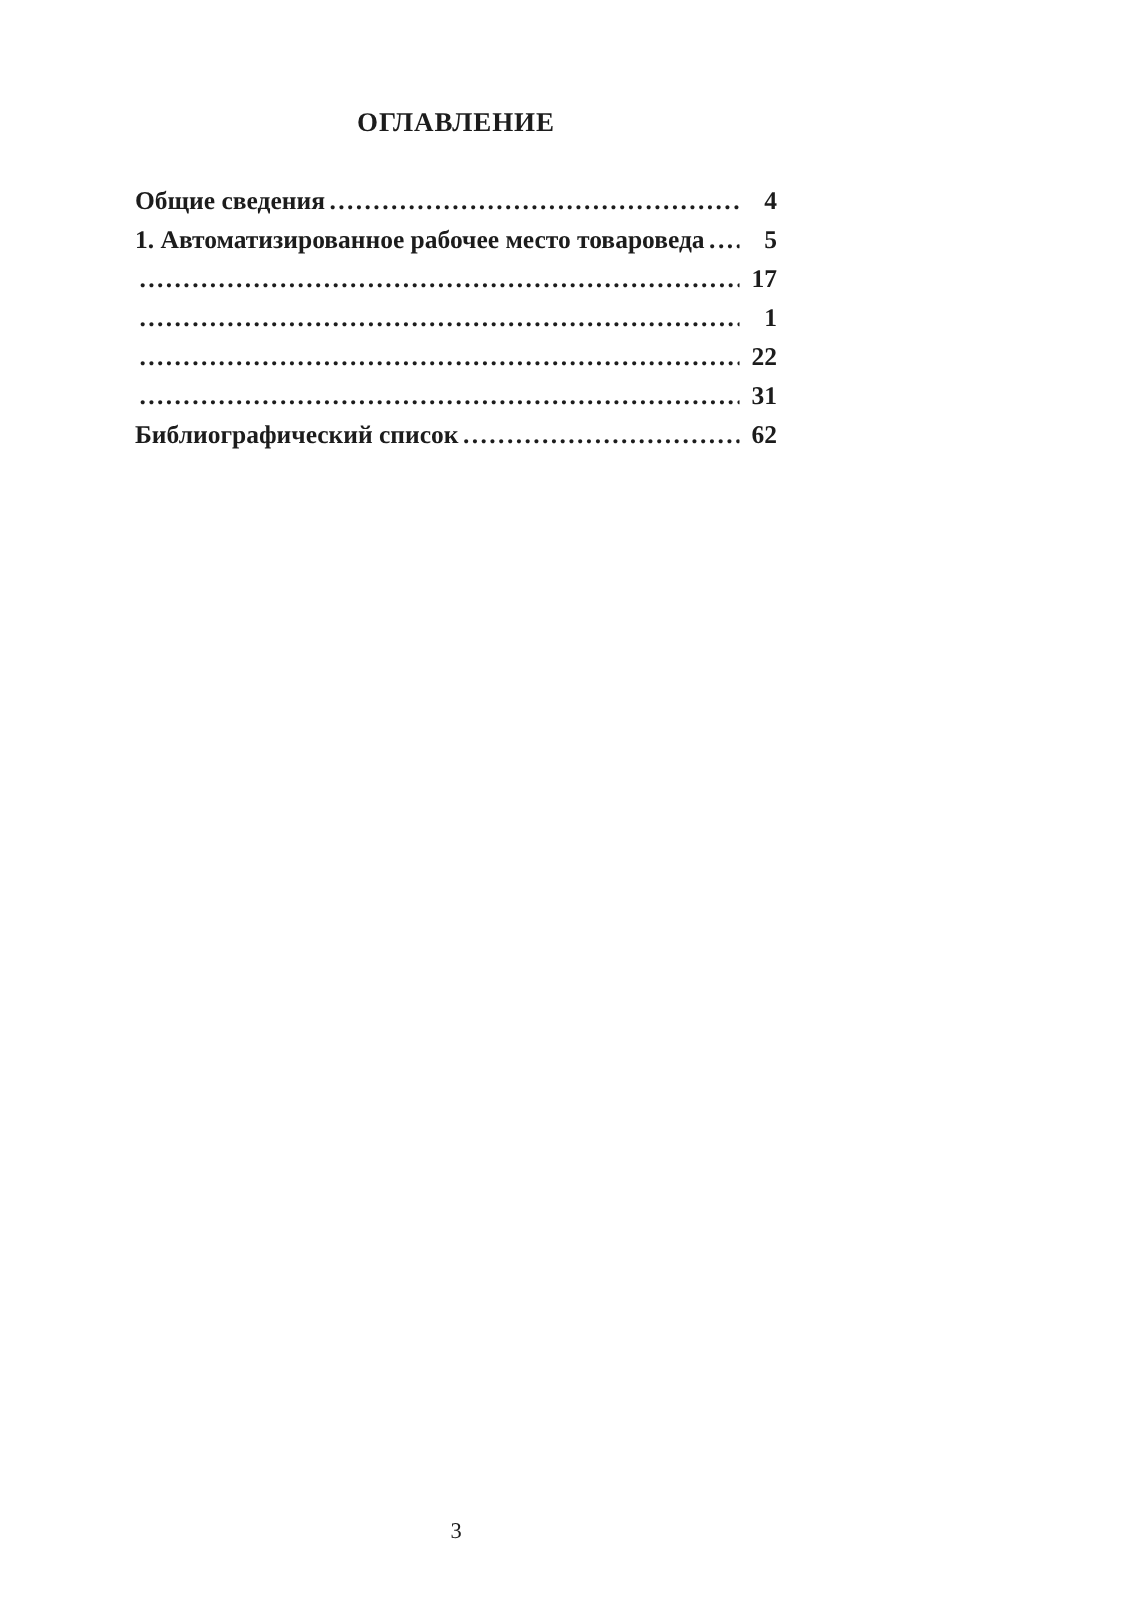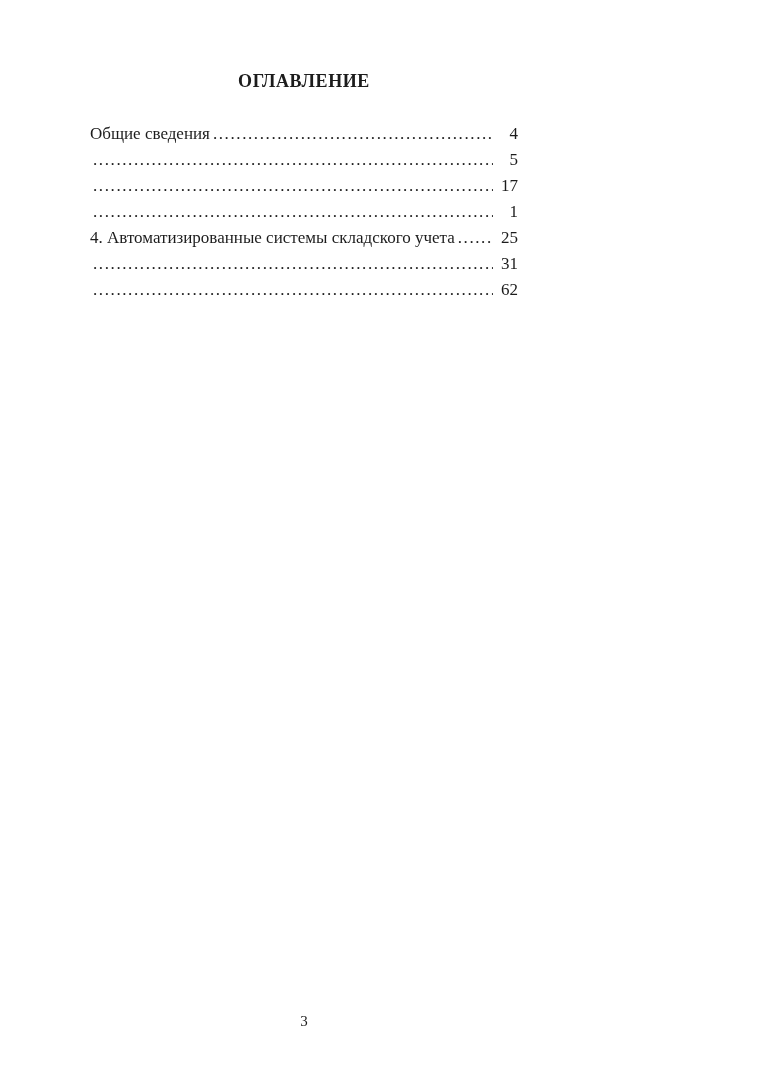--- a/index.html
+++ b/index.html
@@ -28,20 +28,21 @@
     line-height: 20px;
   }
   .toc {
     margin-top: 30px;
   }
   .toc-row {
     display: flex;
     align-items: flex-end;
     font-size: 17px;
     line-height: 26px;
+    font-weight: bold;
   }
   .toc-label {
     flex: 0 0 auto;
     white-space: nowrap;
   }
   .toc-dots {
     flex: 1 1 0;
     overflow: hidden;
     white-space: nowrap;
     letter-spacing: 1.6px;
@@ -77,47 +78,48 @@
 
   <div class="toc">
 
     <div class="toc-row">
       <span class="toc-label">Общие сведения</span>
       <span class="toc-dots">........................................................................................................................................................</span>
       <span class="toc-page">4</span>
     </div>
 
     <div class="toc-row">
+      <span class="toc-label">1. Автоматизированное рабочее место товароведа</span>
       <span class="toc-dots">........................................................................................................................................................</span>
       <span class="toc-page">5</span>
     </div>
 
     <div class="toc-row">
       <span class="toc-dots">........................................................................................................................................................</span>
       <span class="toc-page">17</span>
     </div>
 
     <div class="toc-row">
       <span class="toc-dots">........................................................................................................................................................</span>
       <span class="toc-page">1</span>
     </div>
 
     <div class="toc-row">
-      <span class="toc-label">4. Автоматизированные системы складского учета</span>
       <span class="toc-dots">........................................................................................................................................................</span>
-      <span class="toc-page">25</span>
+      <span class="toc-page">22</span>
     </div>
 
 
     <div class="toc-row">
       <span class="toc-dots">........................................................................................................................................................</span>
       <span class="toc-page">31</span>
     </div>
 
     <div class="toc-row">
+      <span class="toc-label">Библиографический список</span>
       <span class="toc-dots">........................................................................................................................................................</span>
       <span class="toc-page">62</span>
     </div>
 
   </div>
 
   <div class="folio">3</div>
 
 </div>
 

